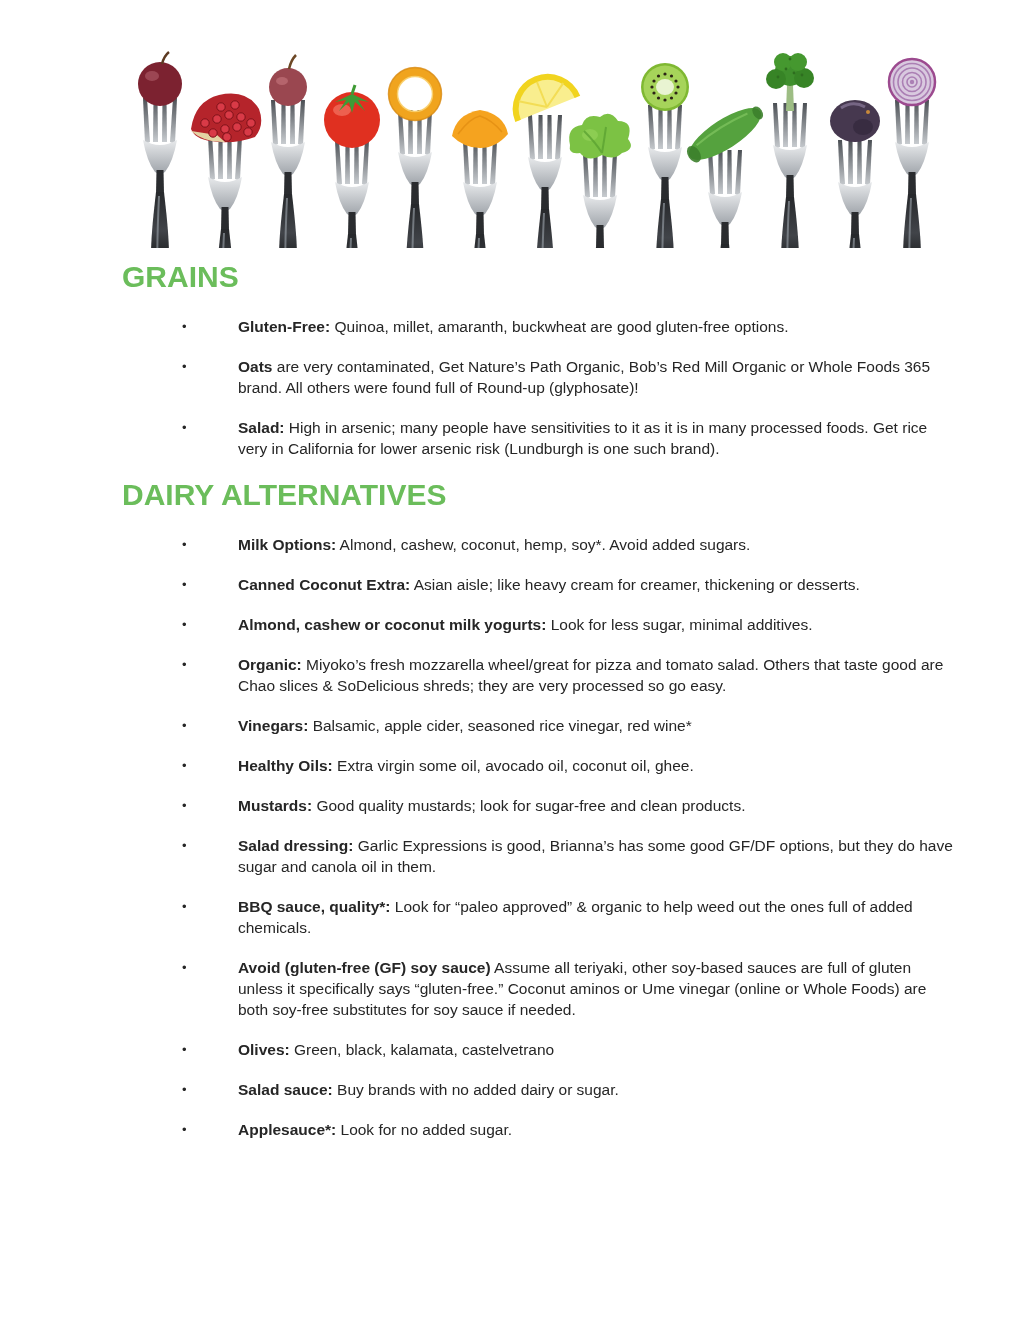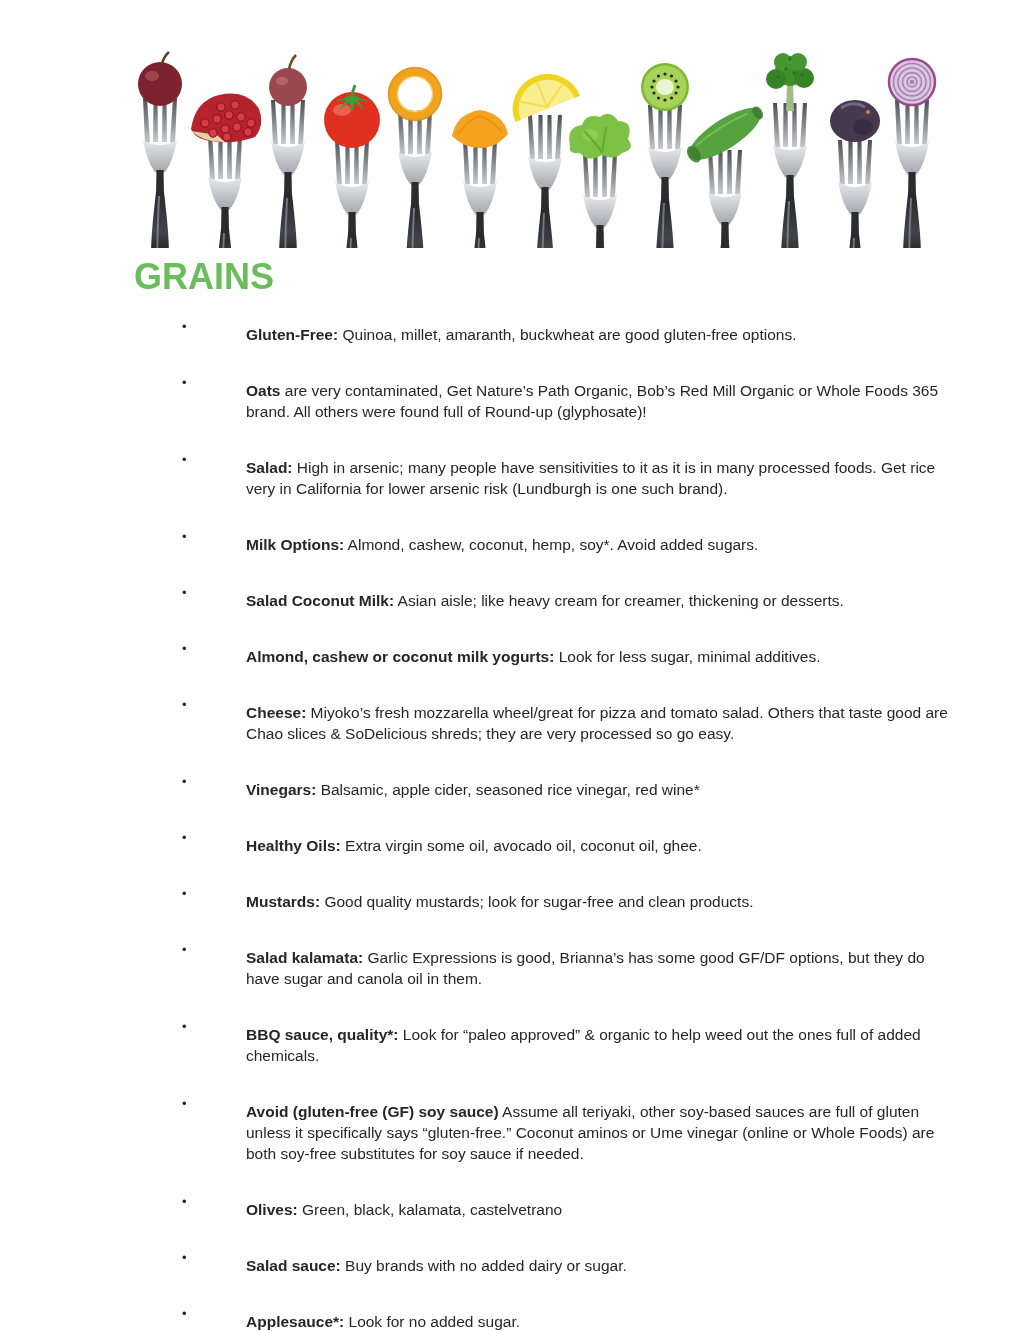--- a/index.html
+++ b/index.html
@@ -5,31 +5,31 @@
   html,body { margin:0; padding:0; }
   body {
     width:1012px; height:1331px; background:#ffffff;
     font-family:"Liberation Sans", sans-serif;
     color:#262626; overflow:hidden;
   }
   .page { width:1012px; height:1331px; position:relative; }
   .hero { margin-top:42px; height:206px; overflow:hidden; }
   .content { padding:0 54px 0 118px; }
   .section-title {
-    font-size:36px; font-weight:700; line-height:34px;
-    color:#6bbd5b; margin:12px 0 22px 16px;
+    font-size:30px; font-weight:700; line-height:34px;
+    color:#6bbd5b; margin:12px 0 22px 4px;
     font-family:"Liberation Sans", sans-serif;
   }
   .li {
     display:flex; align-items:flex-start;
     margin:0 0 19px 64px;
     font-size:15.5px; line-height:21px;
   }
   .bm { flex:0 0 56px; width:56px; font-size:13px; line-height:21px; color:#262626; }
-  .bt { margin:8px; flex:1; }
+  .bt { margin:0; flex:1; }
   .bt b { font-weight:700; }
 </style>
 </head>
 <body>
 
 <div class="page">
 
   <div class="hero">
     <svg width="1012" height="206" viewBox="0 0 1012 206">
       <defs>
@@ -212,54 +212,55 @@
         <span class="bm">•</span>
         <p class="bt"><b>Oats</b><span> are very contaminated, Get Nature’s Path Organic, Bob’s Red Mill Organic or Whole Foods 365 brand. All others were found full of Round-up (glyphosate)!</span></p>
       </div>
       <div class="li">
         <span class="bm">•</span>
         <p class="bt"><b>Salad:</b><span> High in arsenic; many people have sensitivities to it as it is in many processed foods. Get rice very in California for lower arsenic risk (Lundburgh is one such brand).</span></p>
       </div>
     </section>
 
     <section>
+      <h1 class="section-title">DAIRY ALTERNATIVES</h1>
       <div class="li">
         <span class="bm">•</span>
         <p class="bt"><b>Milk Options:</b><span> Almond, cashew, coconut, hemp, soy*. Avoid added sugars.</span></p>
       </div>
       <div class="li">
         <span class="bm">•</span>
-        <p class="bt"><b>Salad Coconut Milk:</b><span> Asian aisle; like heavy cream for creamer, thickening or desserts.</span></p>
+        <p class="bt"><b>Canned Coconut Extra:</b><span> Asian aisle; like heavy cream for creamer, thickening or desserts.</span></p>
       </div>
       <div class="li">
         <span class="bm">•</span>
         <p class="bt"><b>Almond, cashew or coconut milk yogurts:</b><span> Look for less sugar, minimal additives.</span></p>
       </div>
       <div class="li">
         <span class="bm">•</span>
-        <p class="bt"><b>Cheese:</b><span> Miyoko’s fresh mozzarella wheel/great for pizza and tomato salad. Others that taste good are Chao slices &amp; SoDelicious shreds; they are very processed so go easy.</span></p>
+        <p class="bt"><b>Organic:</b><span> Miyoko’s fresh mozzarella wheel/great for pizza and tomato salad. Others that taste good are Chao slices &amp; SoDelicious shreds; they are very processed so go easy.</span></p>
       </div>
     </section>
 
     <section>
       <div class="li">
         <span class="bm">•</span>
         <p class="bt"><b>Vinegars:</b><span> Balsamic, apple cider, seasoned rice vinegar, red wine*</span></p>
       </div>
       <div class="li">
         <span class="bm">•</span>
         <p class="bt"><b>Healthy Oils:</b><span> Extra virgin some oil, avocado oil, coconut oil, ghee.</span></p>
       </div>
       <div class="li">
         <span class="bm">•</span>
         <p class="bt"><b>Mustards:</b><span> Good quality mustards; look for sugar-free and clean products.</span></p>
       </div>
       <div class="li">
         <span class="bm">•</span>
-        <p class="bt"><b>Salad kalamata:</b><span> Garlic Expressions is good, Brianna’s has some good GF/DF options, but they do have sugar and canola oil in them.</span></p>
+        <p class="bt"><b>Salad dressing:</b><span> Garlic Expressions is good, Brianna’s has some good GF/DF options, but they do have sugar and canola oil in them.</span></p>
       </div>
       <div class="li">
         <span class="bm">•</span>
         <p class="bt"><b>BBQ sauce, quality*:</b><span> Look for “paleo approved” &amp; organic to help weed out the ones full of added chemicals.</span></p>
       </div>
       <div class="li">
         <span class="bm">•</span>
         <p class="bt"><b>Avoid (gluten-free (GF) soy sauce)</b><span> Assume all teriyaki, other soy-based sauces are full of gluten unless it specifically says “gluten-free.” Coconut aminos or Ume vinegar (online or Whole Foods) are both soy-free substitutes for soy sauce if needed.</span></p>
       </div>
       <div class="li">

